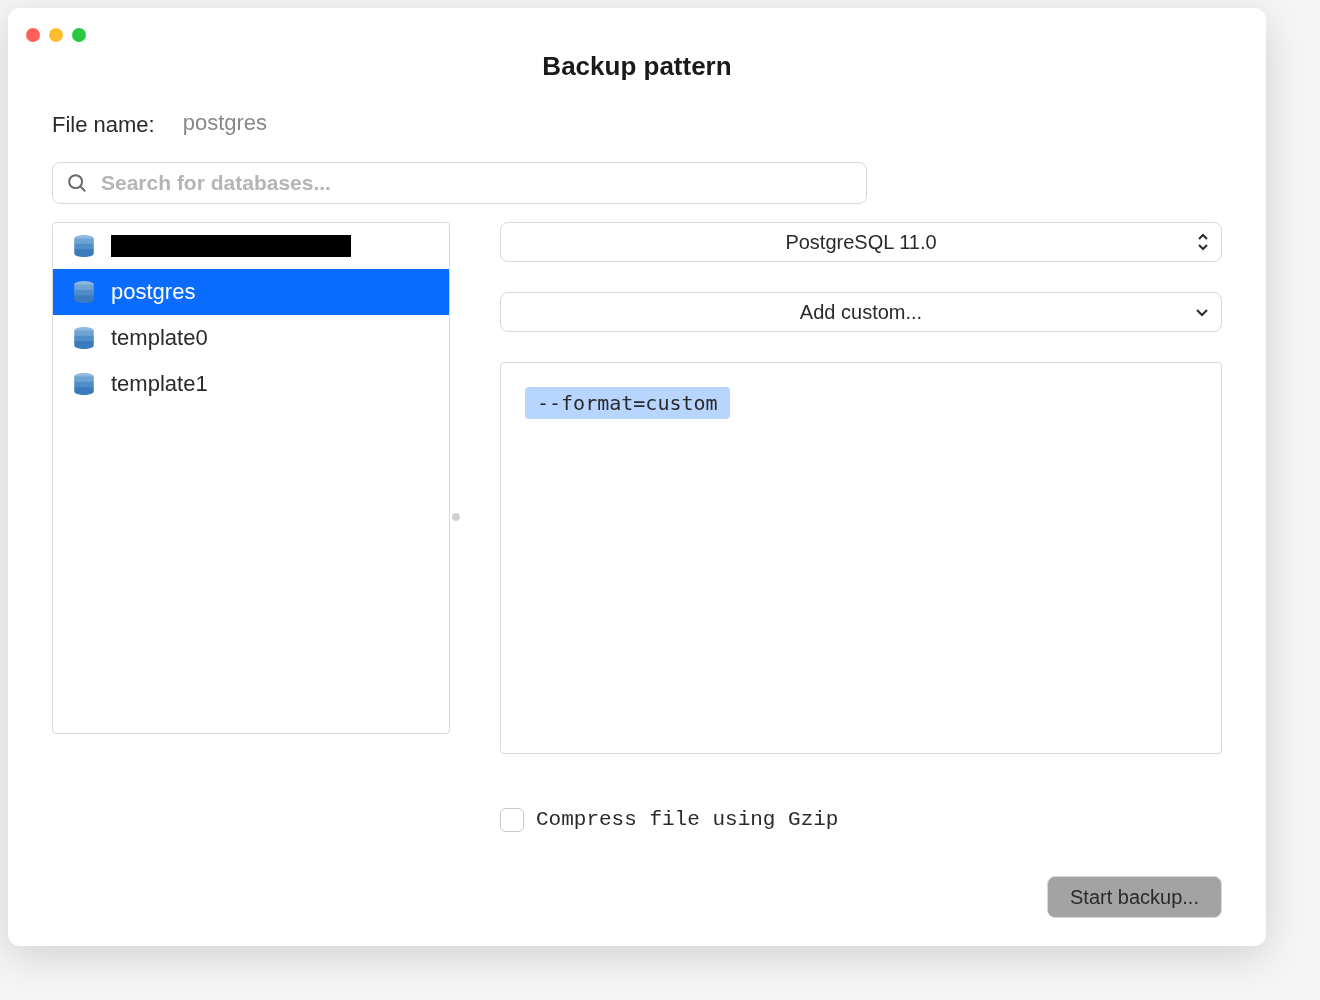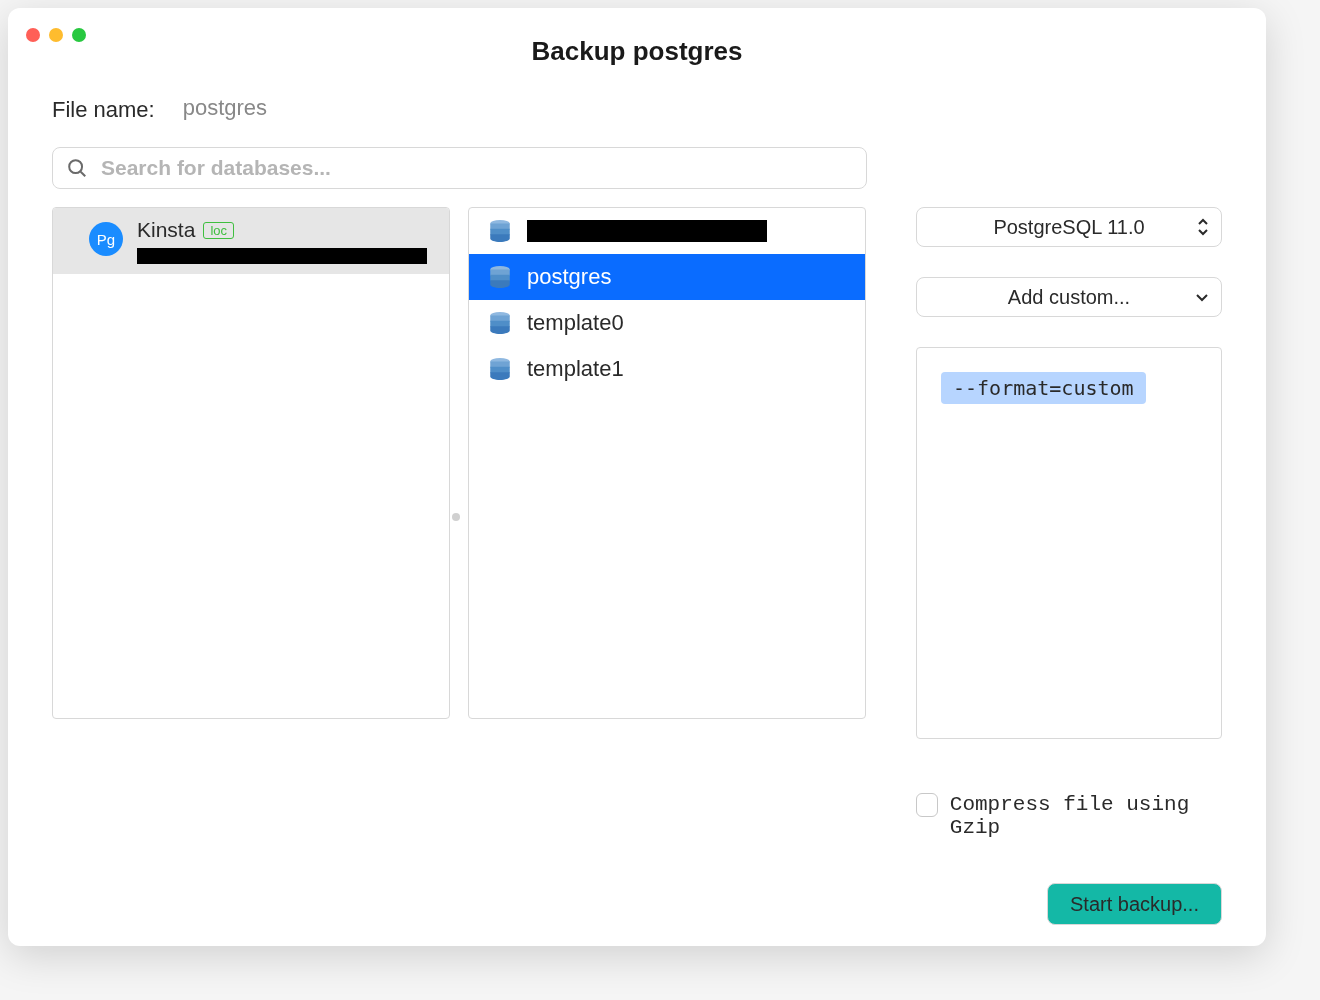--- a/index.html
+++ b/index.html
@@ -270,21 +270,21 @@
     .footer {
       display: flex;
       justify-content: flex-end;
       padding: 24px 44px 28px 44px;
     }
     .start-btn {
       height: 42px;
       padding: 0 22px;
       border: 1px solid #d8d8d8;
       border-radius: 8px;
-      background: #14b8a6;
+      background: #a3a3a3;
       font-size: 20px;
       color: #2a2a2a;
       cursor: pointer;
     }
     .drag-handle {
       position: absolute;
       left: 444px;
       top: 505px;
       width: 8px;
       height: 8px;
@@ -297,53 +297,41 @@
 
 <div class="window">
 
   <div class="titlebar">
     <div class="traffic-lights">
       <div class="traffic-light tl-red"></div>
       <div class="traffic-light tl-yellow"></div>
       <div class="traffic-light tl-green"></div>
     </div>
   </div>
-  <div class="window-title">Backup postgres</div>
+  <div class="window-title">Backup pattern</div>
 
   <div class="content">
 
     <div class="filename-row">
       <div class="filename-label">File name:</div>
       <div class="filename-right">
         <div class="filename-value">postgres</div>
       </div>
     </div>
 
     <div class="search-wrap">
       <svg class="search-icon" viewBox="0 0 24 24" fill="none" stroke="#6a6a6a" stroke-width="2.2">
         <circle cx="10.5" cy="10.5" r="7"></circle>
         <line x1="21" y1="21" x2="16" y2="16"></line>
       </svg>
       <input class="search-input" type="text" placeholder="Search for databases..." style="">
     </div>
 
     <div class="panels">
 
-      <div class="panel panel-servers">
-        <div class="server-item">
-          <div class="pg-badge">Pg</div>
-          <div class="server-text">
-            <div class="server-name-row">
-              <span class="server-name">Kinsta</span>
-              <span class="loc-badge">loc</span>
-            </div>
-            <div class="redacted-line"></div>
-          </div>
-        </div>
-      </div>
 
       <div class="drag-handle"></div>
 
       <div class="panel panel-databases">
         <div class="db-item">
           <svg class="db-icon" viewBox="0 0 24 24">
             <ellipse cx="12" cy="5" rx="9" ry="3.2" fill="#8fb8e0"></ellipse>
             <path d="M3 5v5c0 1.77 4.03 3.2 9 3.2s9-1.43 9-3.2V5" fill="#6fa3d4"></path>
             <path d="M3 10v5c0 1.77 4.03 3.2 9 3.2s9-1.43 9-3.2v-5" fill="#4f8ec8"></path>
             <path d="M3 15v4c0 1.77 4.03 3.2 9 3.2s9-1.43 9-3.2v-4" fill="#3b7abc"></path>

